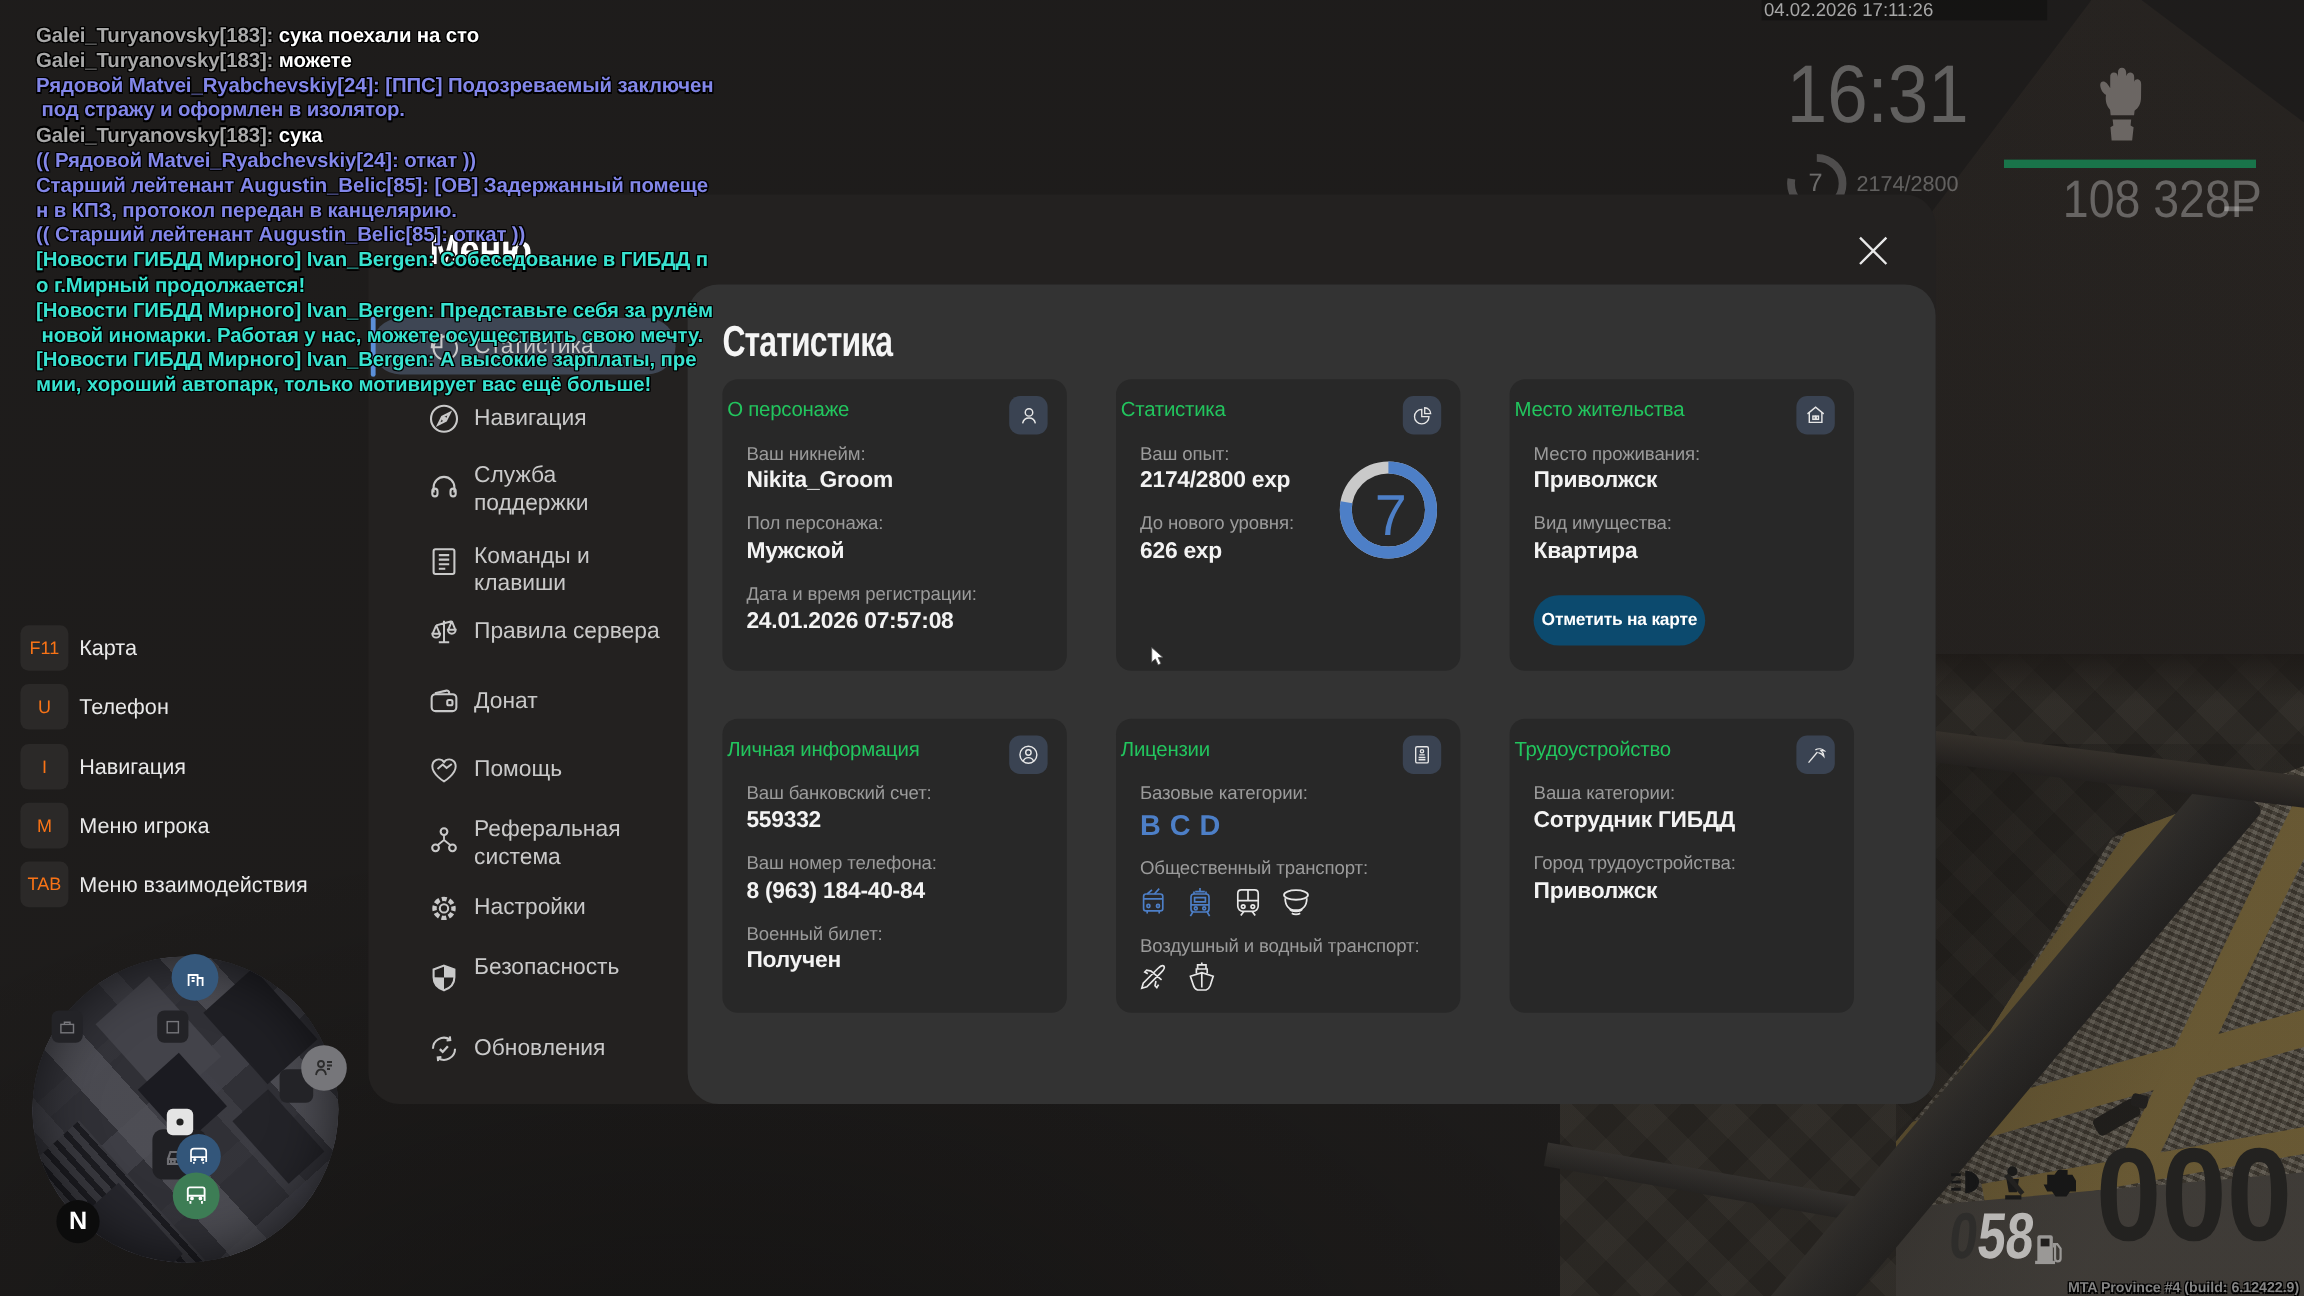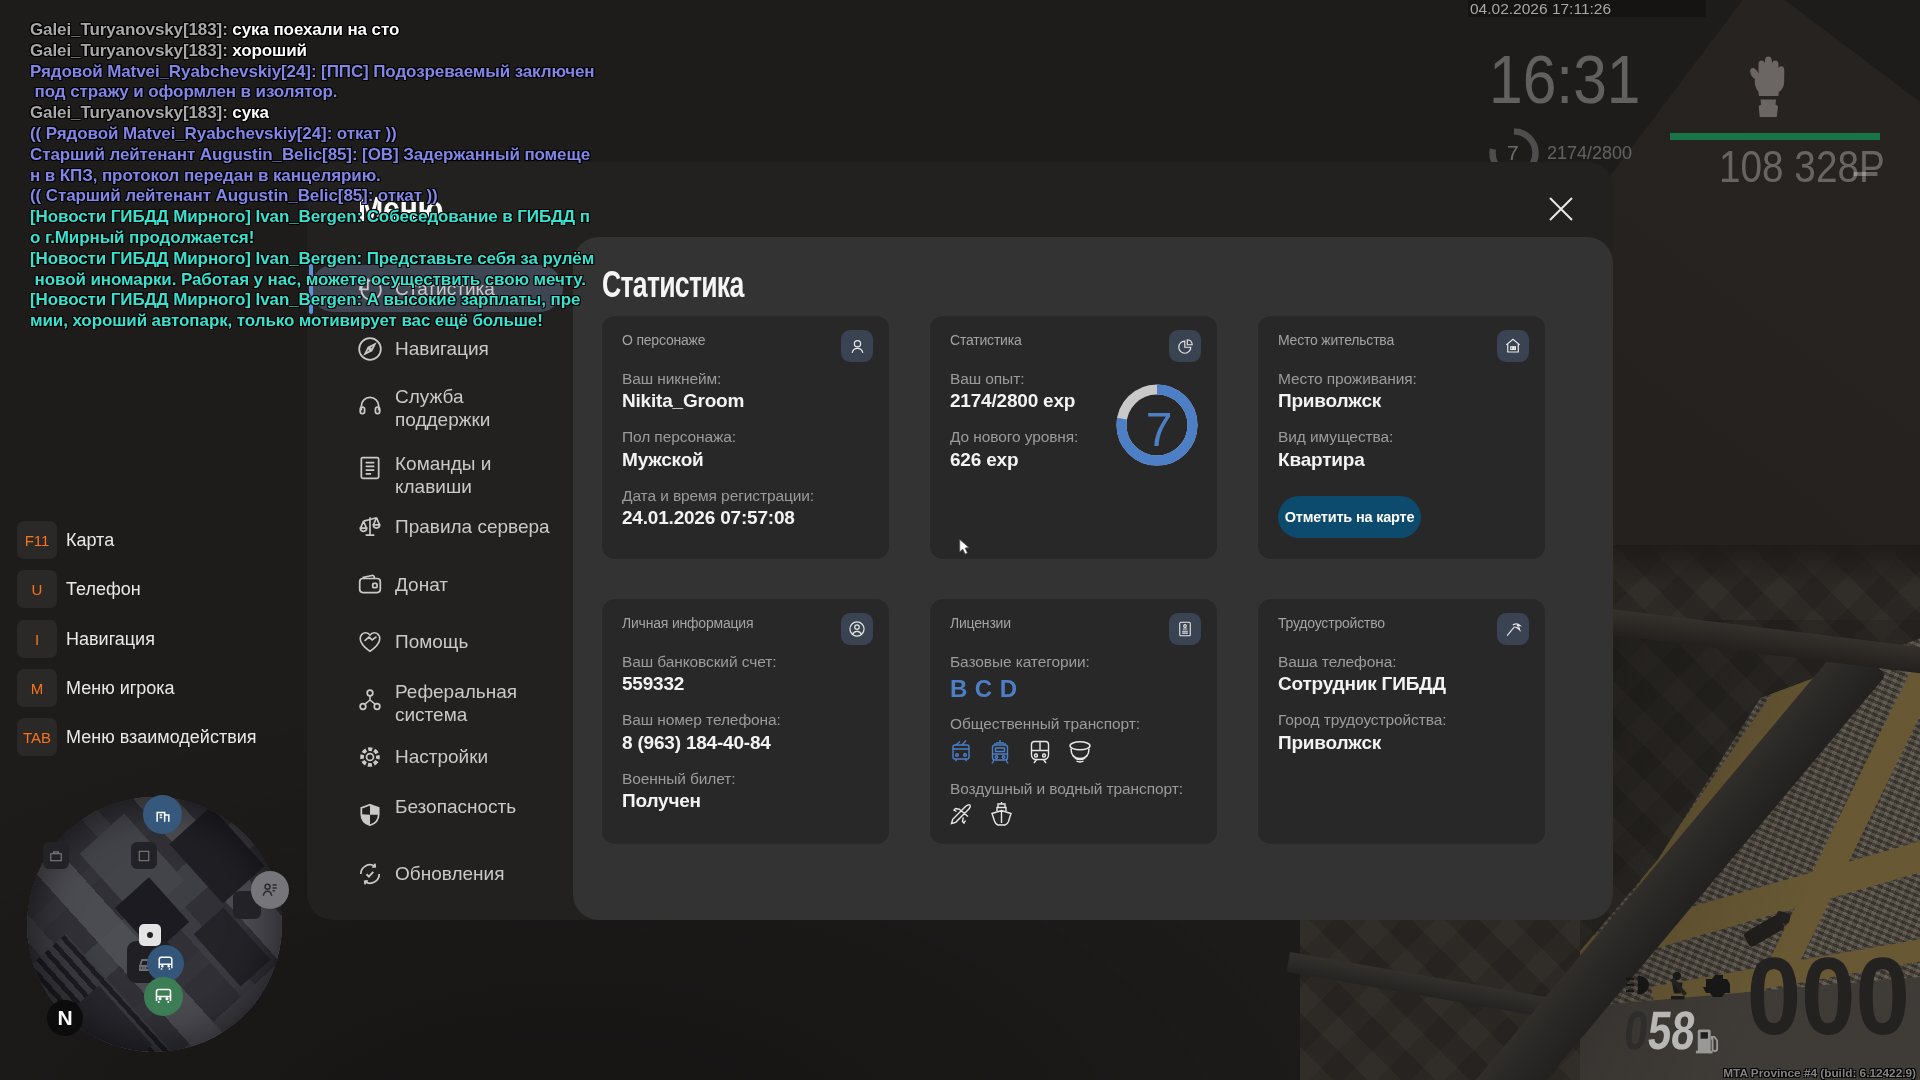--- a/index.html
+++ b/index.html
@@ -39,21 +39,21 @@
 #panel{position:absolute;left:573px;top:237px;width:1040px;height:683px;border-radius:26px;background:#333333;}
 #menuTitle{position:absolute;left:358px;top:189px;font-size:35px;font-weight:bold;letter-spacing:-0.5px;color:#fff;transform:scaleX(0.87);transform-origin:left;}
 #ptitle{position:absolute;left:602px;top:264px;font-size:36px;font-weight:bold;letter-spacing:-1px;color:#f5f5f5;transform:scaleX(0.74);transform-origin:left;}
 
 .pill{position:absolute;left:310px;top:265px;width:253px;height:47px;border-radius:24px;background:#3e4654;}
 .pillbar{position:absolute;left:309px;top:264px;width:4px;height:50px;border-radius:2px;background:#5b8fd8;}
 .si{position:absolute;left:357px;width:26px;height:26px;}
 .st{position:absolute;left:395px;font-size:19px;color:#c9c9c9;}
 
 .card{position:absolute;width:287px;height:243px;border-radius:13px;background:#282828;}
-.card .ti{position:absolute;left:20px;top:16px;font-size:14px;letter-spacing:-0.2px;color:#a3a3a3;}
+.card .ti{position:absolute;left:4px;top:16px;font-size:17px;letter-spacing:-0.2px;color:#22c55e;}
 .card .ibox{position:absolute;right:16px;top:14px;width:32px;height:32px;border-radius:9px;background:#3a4352;display:flex;align-items:center;justify-content:center;}
 .lb{position:absolute;left:20px;font-size:15.5px;letter-spacing:-0.1px;color:#9b9b9b;}
 .vl{position:absolute;left:20px;font-size:19px;font-weight:bold;letter-spacing:-0.2px;color:#f3f3f3;}
 .btn{position:absolute;left:20px;top:180px;width:143px;height:42px;border-radius:21px;background:#0c4a6e;color:#fff;font-size:14.5px;font-weight:bold;letter-spacing:-0.2px;display:flex;align-items:center;justify-content:center;}
 
 .hudtxt{position:absolute;color:rgba(255,255,255,0.30);}
 </style></head>
 <body>
 <div id="stage">
 <div id="bg"></div>
@@ -84,21 +84,21 @@
 <div class="hudtxt" style="left:1507px;top:141px;font-size:21px;color:rgba(255,255,255,0.35);">7</div>
 <div class="hudtxt" style="left:1547px;top:143px;font-size:18px;">2174/2800</div>
 <div class="abs" style="left:1670px;top:133px;width:210px;height:7px;background:#19744a;"></div>
 <div class="hudtxt" id="money" style="left:1719px;top:145px;font-size:44px;line-height:1;transform:scaleX(0.88);transform-origin:left;">108 328<span class="rub">P<i></i></span></div>
 <svg class="abs" style="left:1748px;top:54px;" width="44" height="64" viewBox="0 0 44 64" fill="#6b6663">
  <path d="M7 25 C4.5 24 2.5 20.5 2.2 17.5 c-0.3 -3 1.8 -4.3 4 -3.2 c1.8 0.9 3.3 3.2 4.3 5.2 L10.5 10.5 c-0.2 -2.6 1.1 -4 3.1 -4 c2 0 3.2 1.3 3.4 3.5 L17 6.5 c-0.1 -2.6 1.3 -4.1 3.3 -4.1 c2 0 3.4 1.4 3.5 3.9 l0.1 3.2 c0.4 -2.1 1.8 -3.2 3.6 -3.1 c2 0.2 3 1.6 3 3.9 l0 3.8 c0.7 -1.6 2 -2.3 3.6 -1.8 c1.6 0.5 2.2 2 2.2 4.1 L36.2 27 c0 5.5 -2.2 9 -5.4 11.2 l-0.4 3.8 l-19.5 0 l-0.5 -4.5 C7.5 34.5 6.2 30 7 25 z"></path>
  <path d="M12.5 45.5 h15.5 l-0.5 5 l2.5 1.5 l-1.2 11 h-17.1 l-1 -11 l2.4 -1.5 z"></path>
 </svg>
 
 <div id="chat"><span class="cg">Galei_Turyanovsky[183]: <span class="cw">сука поехали на сто</span>
-Galei_Turyanovsky[183]: <span class="cw">хороший</span>
+Galei_Turyanovsky[183]: <span class="cw">можете</span>
 </span><span class="cb">Рядовой Matvei_Ryabchevskiy[24]: [ППС] Подозреваемый заключен
  под стражу и оформлен в изолятор.
 </span><span class="cg">Galei_Turyanovsky[183]: <span class="cw">сука</span>
 </span><span class="cb">(( Рядовой Matvei_Ryabchevskiy[24]: откат ))
 Старший лейтенант Augustin_Belic[85]: [ОВ] Задержанный помеще
 н в КПЗ, протокол передан в канцелярию.
 (( Старший лейтенант Augustin_Belic[85]: откат ))
 </span><span class="cc">[Новости ГИБДД Мирного] Ivan_Bergen: Собеседование в ГИБДД п
 о г.Мирный продолжается!
 [Новости ГИБДД Мирного] Ivan_Bergen: Представьте себя за рулём
@@ -398,21 +398,21 @@
 </div>
 
 <div class="card" style="left:1258px;top:599px;height:245px;">
  <div class="ti">Трудоустройство</div>
  <div class="ibox">
           <svg width="17" height="17" viewBox="0 0 24 24" fill="none" stroke="#e7e7e7" stroke-width="1.6">
             <path d="M3 20.5L13.5 8"></path>
             <path d="M11 5.5c3.5-2 8-1.5 10.5 1-1-.2-2.5-.3-3.8 0 2 1.5 3.2 4 3.3 6.5-1.7-2.3-3.8-3.8-6.5-4.3"></path>
           </svg>
         </div>
- <div class="lb" style="top:54px;">Ваша телефона:</div>
+ <div class="lb" style="top:54px;">Ваша категории:</div>
  <div class="vl" style="top:74px;">Сотрудник ГИБДД</div>
  <div class="lb" style="top:112px;">Город трудоустройства:</div>
  <div class="vl" style="top:133px;">Приволжск</div>
 </div>
 
 <svg class="abs" style="left:959px;top:539px;width:13px;height:18px;" viewBox="0 0 17 22">
         <path d="M1 0 L1 16 L5 12.5 L8 19 L11 17.5 L8 11 L13 10.5 Z" fill="#fff" stroke="#555" stroke-width="1"></path>
       </svg>
 </div>
 

